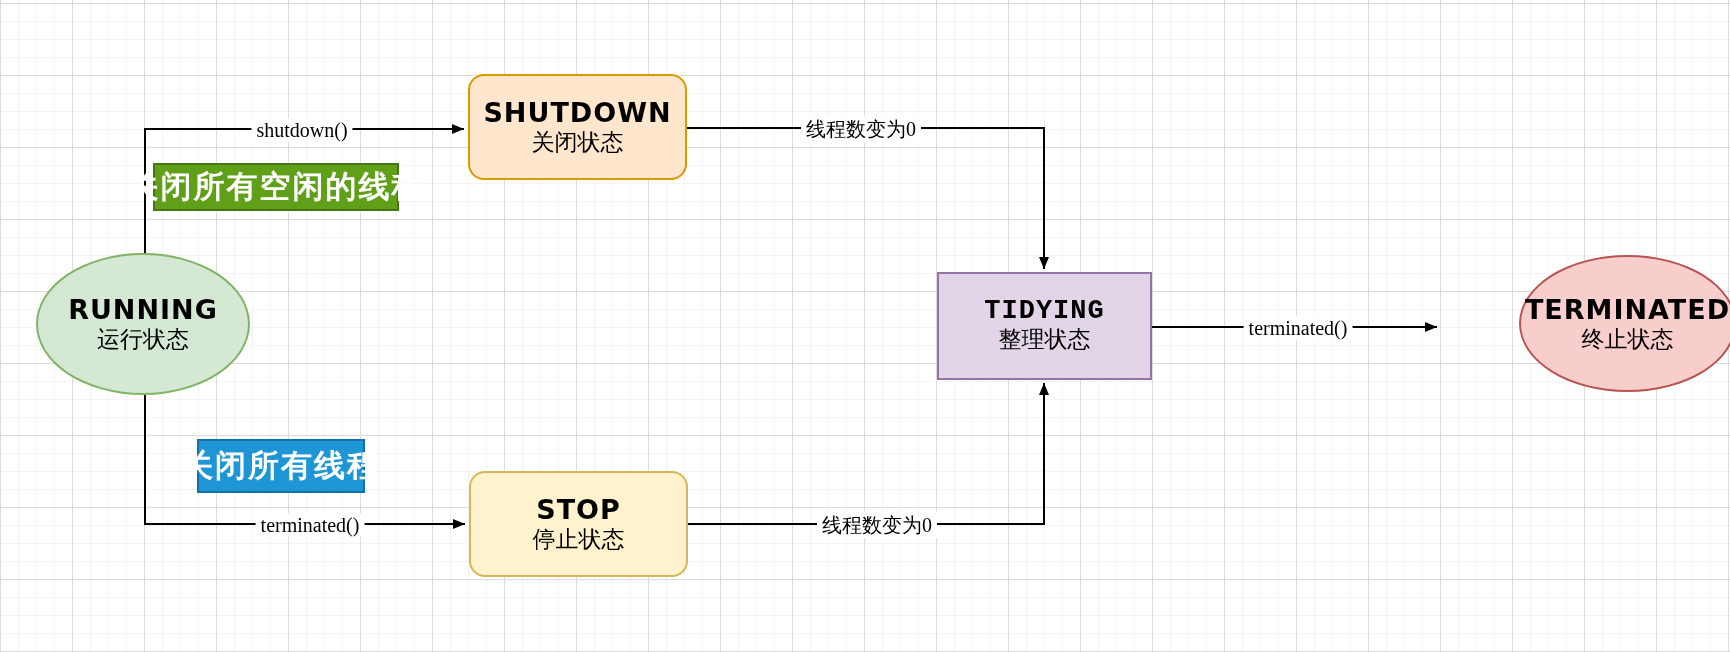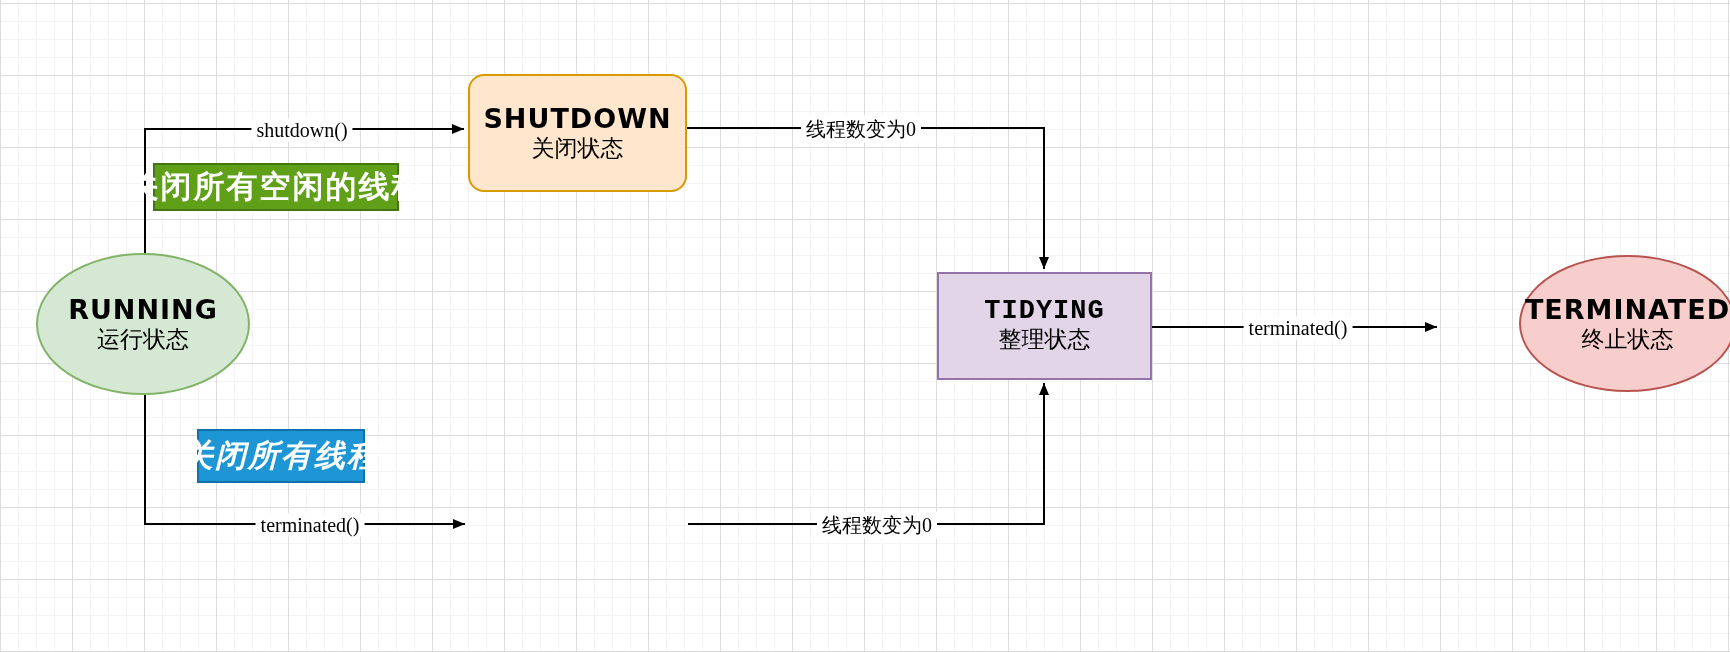--- a/index.html
+++ b/index.html
@@ -48,21 +48,21 @@
     line-height: 1.15;
   }
   .node .subtitle {
     font-size: 23px;
     line-height: 1.25;
   }
   .ellipse { border-radius: 50%; }
   .rounded  { border-radius: 16px; }
 
   #node-running    { left: 36px;   top: 253px; width: 214px; height: 142px; }
-  #node-shutdown   { left: 468px;  top: 74px;  width: 219px; height: 118px; }
+  #node-shutdown   { left: 468px;  top: 74px;  width: 219px; height: 106px; }
   #node-stop       { left: 469px;  top: 471px; width: 219px; height: 106px; }
   #node-tidying    { left: 937px;  top: 272px; width: 215px; height: 108px; }
   #node-terminated { left: 1519px; top: 255px; width: 217px; height: 137px; }
 
   .edge-label {
     position: absolute;
     z-index: 2;
     transform: translate(-50%, -50%);
     background: #ffffff;
     padding: 0 5px;
@@ -85,21 +85,21 @@
     justify-content: center;
     color: #ffffff;
     font-weight: bold;
     font-size: 31px;
     letter-spacing: 2px;
     box-sizing: border-box;
     border: 2px solid transparent;
     white-space: nowrap;
   }
   #annotation-close-idle { left: 153px; top: 163px; width: 246px; height: 48px; }
-  #annotation-close-all  { left: 197px; top: 429px; width: 168px; height: 54px; font-style: italic; }
+  #annotation-close-all  { left: 197px; top: 439px; width: 168px; height: 54px; }
 </style>
 </head>
 <body>
 
 <div class="canvas">
 
   <svg class="wires" viewBox="0 0 1730 652" xmlns="http://www.w3.org/2000/svg">
     <defs>
       <marker id="arrow" markerUnits="userSpaceOnUse" markerWidth="14" markerHeight="12" refX="12" refY="5" orient="auto">
         <path d="M0,0 L12,5 L0,10 Z" fill="#000"></path>
@@ -115,20 +115,24 @@
   <div class="node ellipse" id="node-running" style="background: rgb(213, 232, 212); border-color: rgb(130, 179, 102); align-items: center;">
     <span class="name">RUNNING</span>
     <span class="subtitle">运行状态</span>
   </div>
 
   <div class="node rounded" id="node-shutdown" style="background: rgb(255, 230, 204); border-color: rgb(215, 155, 0);">
     <span class="name">SHUTDOWN</span>
     <span class="subtitle">关闭状态</span>
   </div>
 
+  <div class="node rounded" id="node-stop" style="background: rgb(255, 242, 204); border-color: rgb(214, 182, 86);">
+    <span class="name">STOP</span>
+    <span class="subtitle">停止状态</span>
+  </div>
 
   <div class="node" id="node-tidying" style="background: rgb(225, 213, 231); border-color: rgb(150, 115, 166); font-family: Liberation Mono, monospace;">
     <span class="name">TIDYING</span>
     <span class="subtitle">整理状态</span>
   </div>
 
   <div class="node ellipse" id="node-terminated" style="background: rgb(248, 206, 204); border-color: rgb(184, 84, 80);">
     <span class="name">TERMINATED</span>
     <span class="subtitle">终止状态</span>
   </div>

